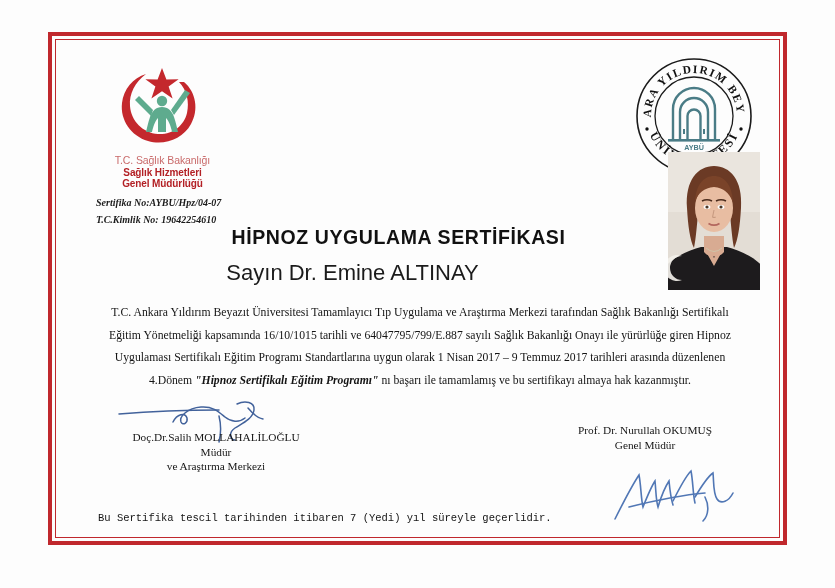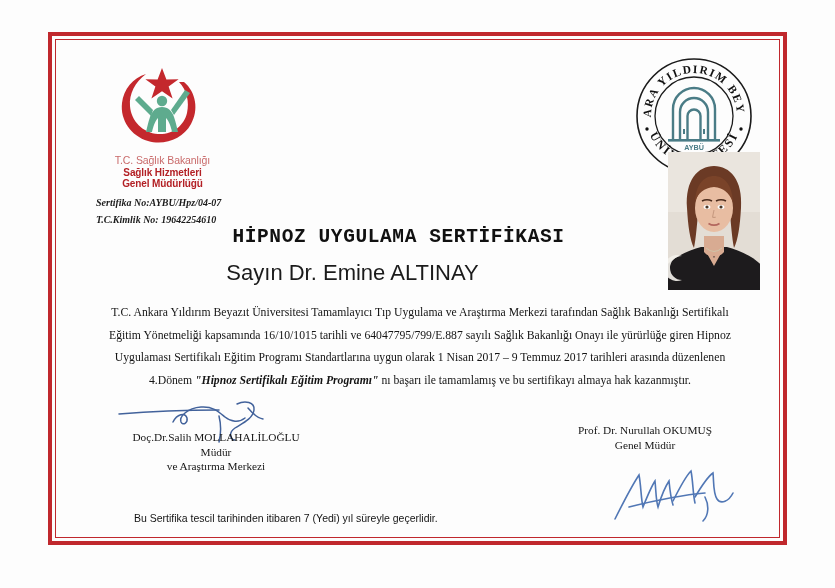--- a/index.html
+++ b/index.html
@@ -130,21 +130,21 @@
     line-height: 17px;
   }
 
   
   #certificate-title {
     position: absolute;
     left: 0;
     top: 226px;
     width: 835px;
     text-align: center;
-    font-family: Liberation Mono, monospace;
+    font-family: Liberation Sans, sans-serif;
     font-weight: bold;
     font-size: 19.5px;
     letter-spacing: 0.6px;
     color: #111111;
     padding-right: 38px;
     box-sizing: border-box;
   }
 
   
   #recipient-name {
@@ -197,24 +197,23 @@
     pointer-events: none;
   }
   #scribble-left  { left: 115px; top: 398px; width: 170px; height: 46px; }
   #scribble-right { left: 605px; top: 467px; width: 140px; height: 60px; }
 
   
   #footer-note {
     position: absolute;
     left: 98px;
     top: 512px;
-    font-family: Liberation Sans, sans-serif;
+    font-family: Liberation Mono, monospace;
     font-size: 10.5px;
     color: #141414;
-    margin-left: 36px;
   }
 </style>
 </head>
 <body>
 
 <div id="certificate-page">
 
   <div id="border-outer"></div>
   <div id="border-inner"></div>
 

